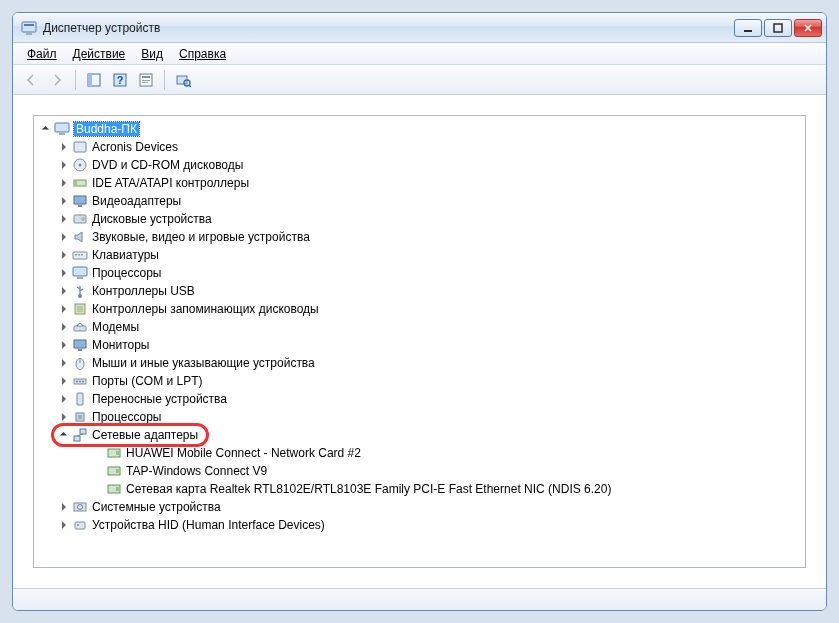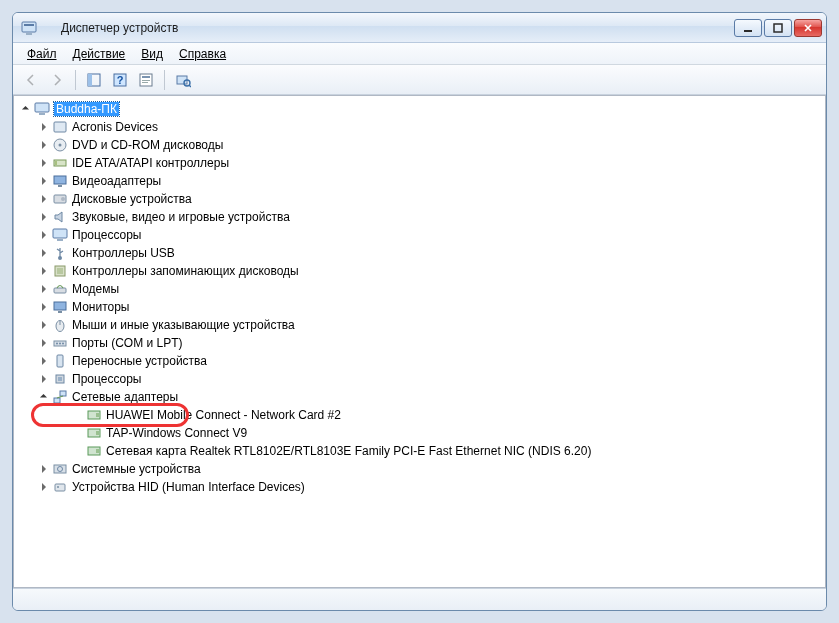--- a/index.html
+++ b/index.html
@@ -1,30 +1,30 @@
 <!DOCTYPE html>
 <html><head>
 <meta charset="utf-8">
 <style>
 * { box-sizing: border-box; margin: 0; padding: 0; font-family: "Segoe UI", Tahoma, sans-serif; }
 body { background: #d8e2ee; padding: 12px; }
 .window { width: 815px; height: 599px; background: #fff; border: 1px solid #6b8aab; border-radius: 6px; overflow: hidden; display: flex; flex-direction: column; box-shadow: 0 0 0 1px rgba(255,255,255,.4) inset; }
 .titlebar { height: 30px; background: linear-gradient(#f3f7fc,#dde8f5 45%,#cfdff1 46%,#e6eef8); display: flex; align-items: center; padding: 0 4px 0 8px; border-bottom: 1px solid #b8c9de; }
-.titlebar .title { font-size: 12px; color: #1a1a1a; flex: 1; display: flex; align-items: center; gap: 24px; }
+.titlebar .title { font-size: 12px; color: #1a1a1a; flex: 1; display: flex; align-items: center; gap: 6px; }
 .winbtns { display: flex; gap: 2px; }
 .winbtn { width: 28px; height: 18px; border: 1px solid #5a7ba6; border-radius: 3px; background: linear-gradient(#f5f9fe,#d3e2f3); display: flex; align-items: center; justify-content: center; font-size: 10px; cursor: pointer; }
 .winbtn.close { background: linear-gradient(#f6a4a1,#e0514b 45%,#d6362f 46%,#e76a63); color: #fff; border-color: #9a3831; }
 .menubar { height: 22px; background: linear-gradient(#fafcfe,#eef3f9); border-bottom: 1px solid #d0d8e0; display: flex; align-items: center; padding: 0 6px; gap: 0; font-size: 12px; }
 .menuitem { padding: 2px 8px; cursor: pointer; }
 .menuitem span { text-decoration: underline; }
 .toolbar { height: 30px; background: linear-gradient(#fbfcfe,#e9eff6); border-bottom: 1px solid #c8d2de; display: flex; align-items: center; padding: 0 6px; gap: 2px; }
 .tbtn { width: 24px; height: 24px; border: 1px solid transparent; border-radius: 3px; display: flex; align-items: center; justify-content: center; cursor: pointer; }
 .tbtn.disabled { opacity: .35; cursor: default; }
 .tsep { width: 1px; height: 20px; background: #c0c8d2; margin: 0 4px; }
-.tree-wrap { flex: 1; border: 1px solid #b0b8c4; margin: 0; background: #fff; overflow: auto; position: relative; }
+.tree-wrap { flex: 1; border: 1px solid #b0b8c4; margin: 20px; background: #fff; overflow: auto; position: relative; }
 .tree { padding: 4px 0 4px 2px; font-size: 12px; color: #000; }
 .node { display: flex; align-items: center; height: 18px; padding-left: 4px; white-space: nowrap; position: relative; }
 .node .exp { width: 11px; height: 11px; display: inline-flex; align-items: center; justify-content: center; margin-right: 3px; cursor: pointer; }
 .node .exp::before { content: ""; width: 0; height: 0; border-style: solid; }
 .node .exp.closed::before { border-width: 4px 0 4px 4px; border-color: transparent transparent transparent #6b6b6b; }
 .node .exp.open::before { border-width: 5px 5px 0 0; border-color: #3a3a3a transparent transparent transparent; transform: rotate(45deg); width:0;height:0; }
 .node .ico { width: 16px; height: 16px; margin-right: 4px; display: inline-flex; align-items: center; justify-content: center; }
 .lvl0 { padding-left: 4px; }
 .lvl1 { padding-left: 22px; }
 .lvl2 { padding-left: 56px; text-align: right; }
@@ -184,20 +184,32 @@
             <svg viewBox="0 0 16 16">
               <path d="M3 6 L6 6 L10 3 L10 13 L6 10 L3 10 Z" fill="#c8d4e2" stroke="#6e88a4"></path>
             </svg>
           </span>
           <span class="lbl">Звуковые, видео и игровые устройства</span>
         </div>
         <div class="node lvl1">
           <span class="exp closed"></span>
           <span class="ico">
             <svg viewBox="0 0 16 16">
+              <rect x="1" y="5" width="14" height="7" rx="1" fill="#e8ecf0" stroke="#7a8fa4"></rect>
+              <rect x="3" y="7" width="2" height="1.5" fill="#8a9"></rect>
+              <rect x="6" y="7" width="2" height="1.5" fill="#8a9"></rect>
+              <rect x="9" y="7" width="2" height="1.5" fill="#8a9"></rect>
+            </svg>
+          </span>
+          <span class="lbl">Клавиатуры</span>
+        </div>
+        <div class="node lvl1">
+          <span class="exp closed"></span>
+          <span class="ico">
+            <svg viewBox="0 0 16 16">
               <rect x="1" y="2" width="14" height="9" rx="1" fill="#cfe3f7" stroke="#5a7ba6"></rect>
               <rect x="5" y="12" width="6" height="2" fill="#9ab0c7"></rect>
             </svg>
           </span>
           <span class="lbl">Процессоры</span>
         </div>
         <div class="node lvl1">
           <span class="exp closed"></span>
           <span class="ico">
             <svg viewBox="0 0 16 16">

